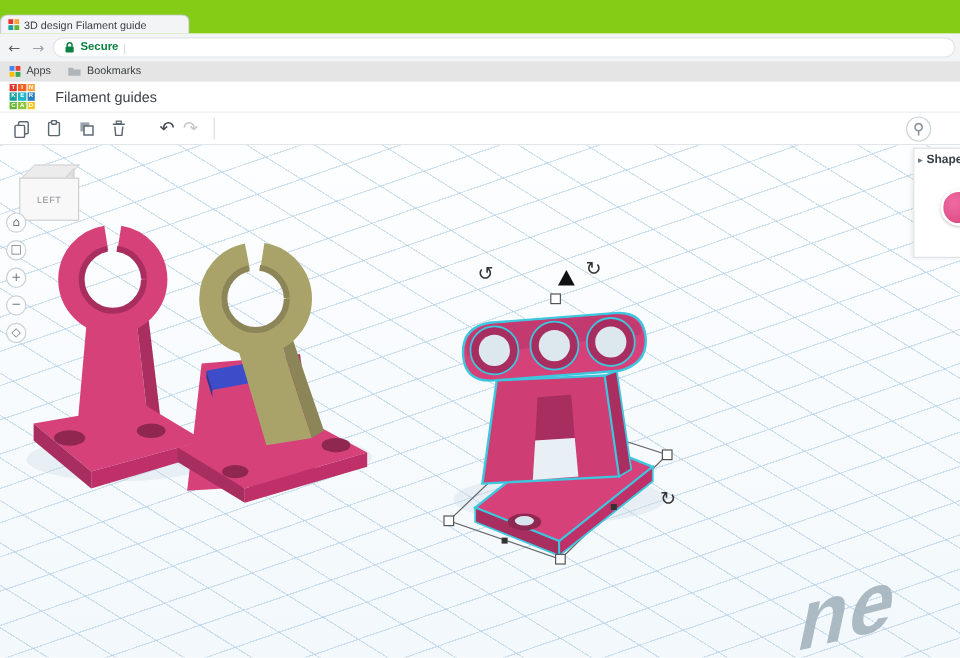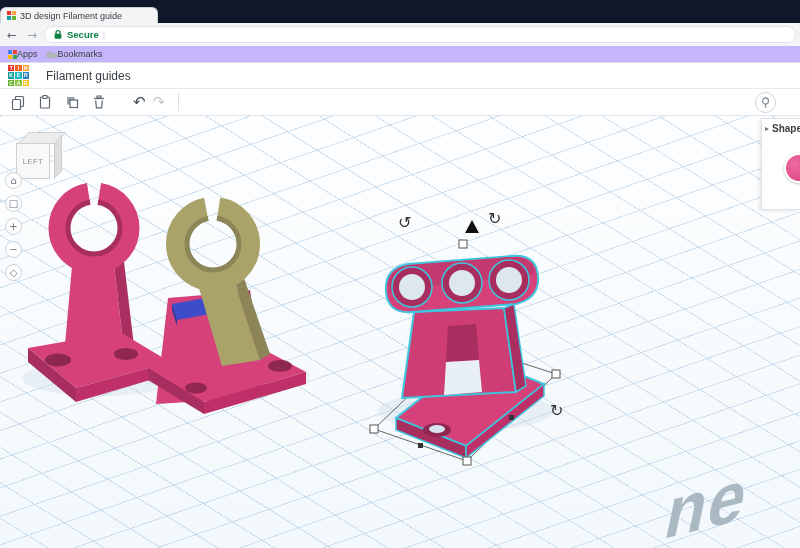--- a/index.html
+++ b/index.html
@@ -3,39 +3,39 @@
 <meta charset="utf-8">
 <style>
   * { margin:0; padding:0; box-sizing:border-box; }
   html,body { width:800px; height:548px; overflow:hidden; background:#fff;
     font-family:"Liberation Sans", sans-serif; }
   .glyphfont { font-family:"DejaVu Sans", sans-serif; }
 
   .screen { position:relative; width:800px; height:548px; background:#fff; }
 
   
-  .tabstrip { height:23px; background:#0f172a; display:flex; align-items:flex-end; }
+  .tabstrip { height:28px; background:#84cc16; display:flex; align-items:flex-end; }
   .tab { display:flex; align-items:center; gap:4px; width:158px; height:16px;
     background:#f3f4f6; border-radius:6px 6px 0 0; padding:0 6px; border:1px solid #c9ccd1; border-bottom:none; }
   .favicon { width:9px; height:9px; display:grid; grid-template-columns:1fr 1fr; gap:1px; flex:0 0 auto; }
   .favicon i { background:#e5332a; }
   .favicon i:nth-child(2){ background:#f9a13a; } .favicon i:nth-child(3){ background:#16a0a0; } .favicon i:nth-child(4){ background:#65b32e; }
   .tab-title { font-size:9px; color:#3c4043; white-space:nowrap; overflow:hidden; }
 
   .addressbar { height:23px; background:#f3f4f6; display:flex; align-items:center; padding:0 4px; gap:4px; }
   .navbtn { font-size:12px; color:#5f6368; width:16px; text-align:center; cursor:default; }
   .navbtn.fwd { color:#9aa0a6; }
   .urlbox { flex:1; height:17px; background:#fff; border:1px solid #e1e4e8; border-radius:9px;
     display:flex; align-items:center; gap:4px; padding:0 8px; overflow:hidden; }
   .secure { font-size:9.5px; color:#0b8043; font-weight:bold; }
   .urlsep { color:#d0d4d8; font-size:9px; }
   .url { font-size:9.5px; color:#5f6368; white-space:nowrap; overflow:hidden; }
 
-  .bookmarksbar { height:17px; background:#c4b5fd; border-bottom:1px solid #dcdfe3;
-    display:flex; align-items:center; padding:0 8px; }
+  .bookmarksbar { height:17px; background:#e5e5e5; border-bottom:1px solid #dcdfe3;
+    display:flex; align-items:center; gap:5px; padding:0 8px; }
   .apps-icon { width:9px; height:9px; display:grid; grid-template-columns:1fr 1fr; gap:1px; }
   .apps-icon i { background:#4285f4; } .apps-icon i:nth-child(2){background:#ea4335;} .apps-icon i:nth-child(3){background:#fbbc05;} .apps-icon i:nth-child(4){background:#34a853;}
   .bm-label { font-size:9px; color:#3c4043; margin-right:8px; }
 
   
   .appheader { height:26px; background:#fff; border-bottom:1px solid #e6eaed; display:flex; align-items:center; padding:0 8px; gap:17px; }
   .logo { width:21px; height:21px; display:grid; grid-template-columns:repeat(3,1fr); gap:1px; }
   .logo span { display:flex; align-items:center; justify-content:center; font-size:5px; font-weight:bold; color:#fff; }
   .logo span:nth-child(1){background:#e5332a;} .logo span:nth-child(2){background:#f06423;} .logo span:nth-child(3){background:#f9a13a;}
   .logo span:nth-child(4){background:#16a0a0;} .logo span:nth-child(5){background:#1fb6c4;} .logo span:nth-child(6){background:#2a7fc1;}
@@ -62,21 +62,21 @@
       linear-gradient(#fdfeff, #f2f8fc);
   }
   .watermark { position:absolute; left:666px; top:348px; font-size:68px; font-weight:bold;
     color:#9fafba; opacity:.85; transform:rotate(-14deg) skewX(-26deg); letter-spacing:2px; }
   .scene { position:absolute; left:0; top:0; }
 
   
   .viewcube { position:absolute; left:14px; top:16px; width:52px; height:52px; }
   .vc-top { position:absolute; left:9px; top:0; width:38px; height:12px; background:#ececec;
     border:1px solid #cfcfcf; transform:skewX(-45deg); }
-  .vc-front { position:absolute; left:2px; top:11px; width:34px; height:36px; background:#f8f8f8;
+  .vc-front { position:absolute; left:2px; top:11px; width:50px; height:36px; background:#f8f8f8;
     border:1px solid #cfcfcf; display:flex; align-items:center; justify-content:center;
     font-size:7.5px; color:#8a9097; letter-spacing:.5px; }
   .vc-side { position:absolute; left:40px; top:11px; width:8px; height:36px; background:#dedede;
     border:1px solid #cfcfcf; transform:skewY(-46deg); transform-origin:top left; }
 
   
   .navcol { position:absolute; left:5px; top:56px; display:flex; flex-direction:column; gap:6px; }
   .navcirc { width:17px; height:17px; border-radius:50%; background:rgba(255,255,255,.92);
     border:1px solid #c9d2d8; color:#6b7680; font-size:10px; display:flex; align-items:center; justify-content:center; line-height:1; }
 

